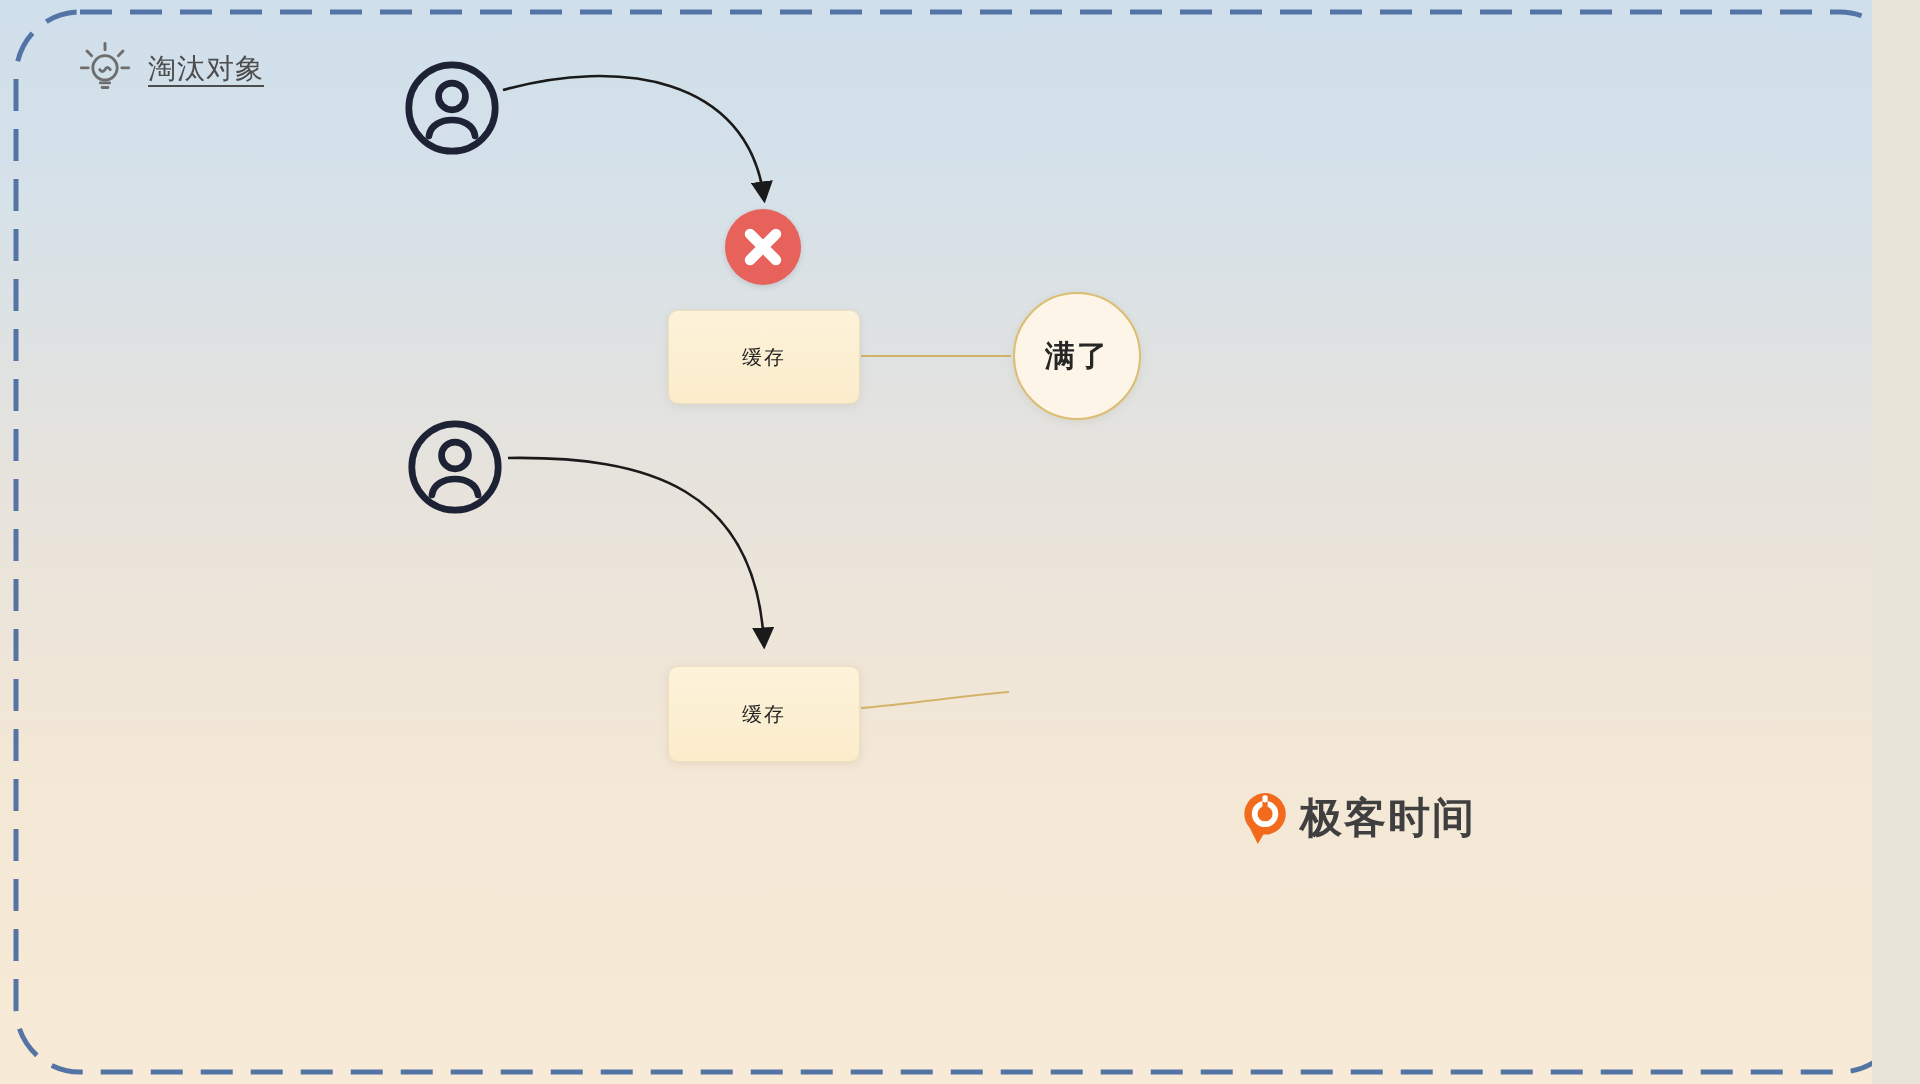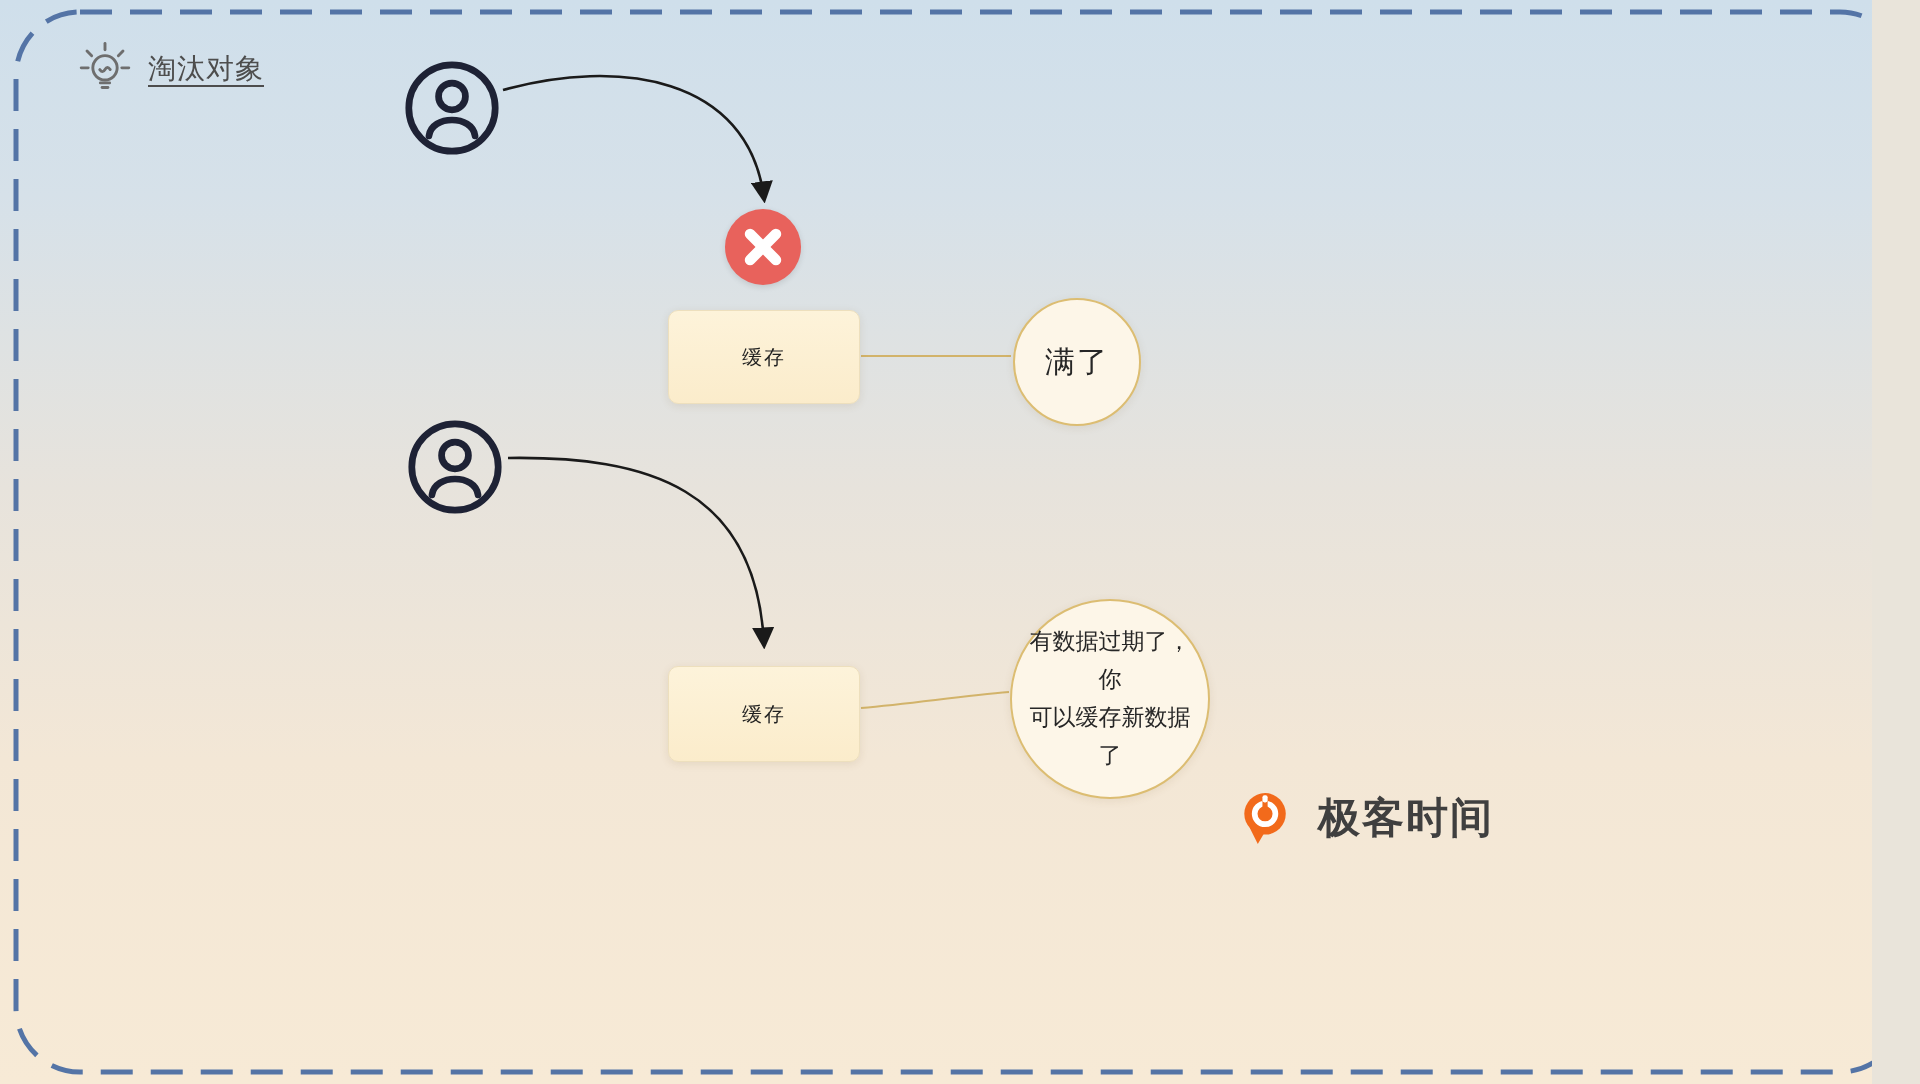--- a/index.html
+++ b/index.html
@@ -44,25 +44,25 @@
   .cache-1{left:668px;top:310px;}
   .cache-2{left:668px;top:666px;height:94px;}
 
   .bubble{
     position:absolute;border-radius:50%;
     background:#fdf6e8;border:2px solid #dcbd72;
     display:flex;align-items:center;justify-content:center;
     text-align:center;color:#262626;
     box-shadow:0 2px 8px rgba(120,90,40,.10);
   }
-  .bubble-full{left:1013px;top:298px;width:124px;height:124px;font-size:30px;font-weight:400;letter-spacing:2px;}
+  .bubble-full{left:1013px;top:292px;width:124px;height:124px;font-size:30px;font-weight:700;letter-spacing:2px;}
   .bubble-callout{left:1010px;top:599px;width:196px;height:196px;font-size:23px;line-height:1.65;font-weight:400;}
   .bubble-callout .lines{display:block;padding:0 10px;}
 
-  .logo{position:absolute;left:1238px;top:790px;display:flex;align-items:center;gap:28px;}
+  .logo{position:absolute;left:1238px;top:790px;display:flex;align-items:center;gap:10px;}
   .logo .mark{width:52px;height:56px;}
   .logo .brand{font-size:42px;font-weight:700;color:#3f3f3f;letter-spacing:2px;}
 </style>
 </head>
 <body>
 
 <div class="canvas">
 
   <svg class="overlay" viewBox="0 0 1920 1084">
     <defs>
@@ -125,26 +125,20 @@
   </div>
 
   <div class="bubble bubble-full">
     <span>满了</span>
   </div>
 
   <div class="node cache-2">
     <span>缓存</span>
   </div>
 
-  <div class="bubble bubble-callout">
-    <span class="lines">
-      <span>有数据过期了，你</span><br>
-      <span>可以缓存新数据了</span>
-    </span>
-  </div>
 
   <div class="logo">
     <svg class="mark" viewBox="0 0 100 108">
       <circle cx="52" cy="46" r="40" fill="#f26a1b"></circle>
       <path d="M22 72 L38 104 L50 84 Z" fill="#f26a1b"></path>
       <circle cx="52" cy="46" r="20" fill="none" stroke="#ffffff" stroke-width="11"></circle>
       <rect x="47" y="16" width="10" height="18" fill="#f26a1b"></rect>
       <rect x="47" y="10" width="10" height="14" rx="4" fill="#ffffff"></rect>
     </svg>
     <span class="brand">极客时间</span>

